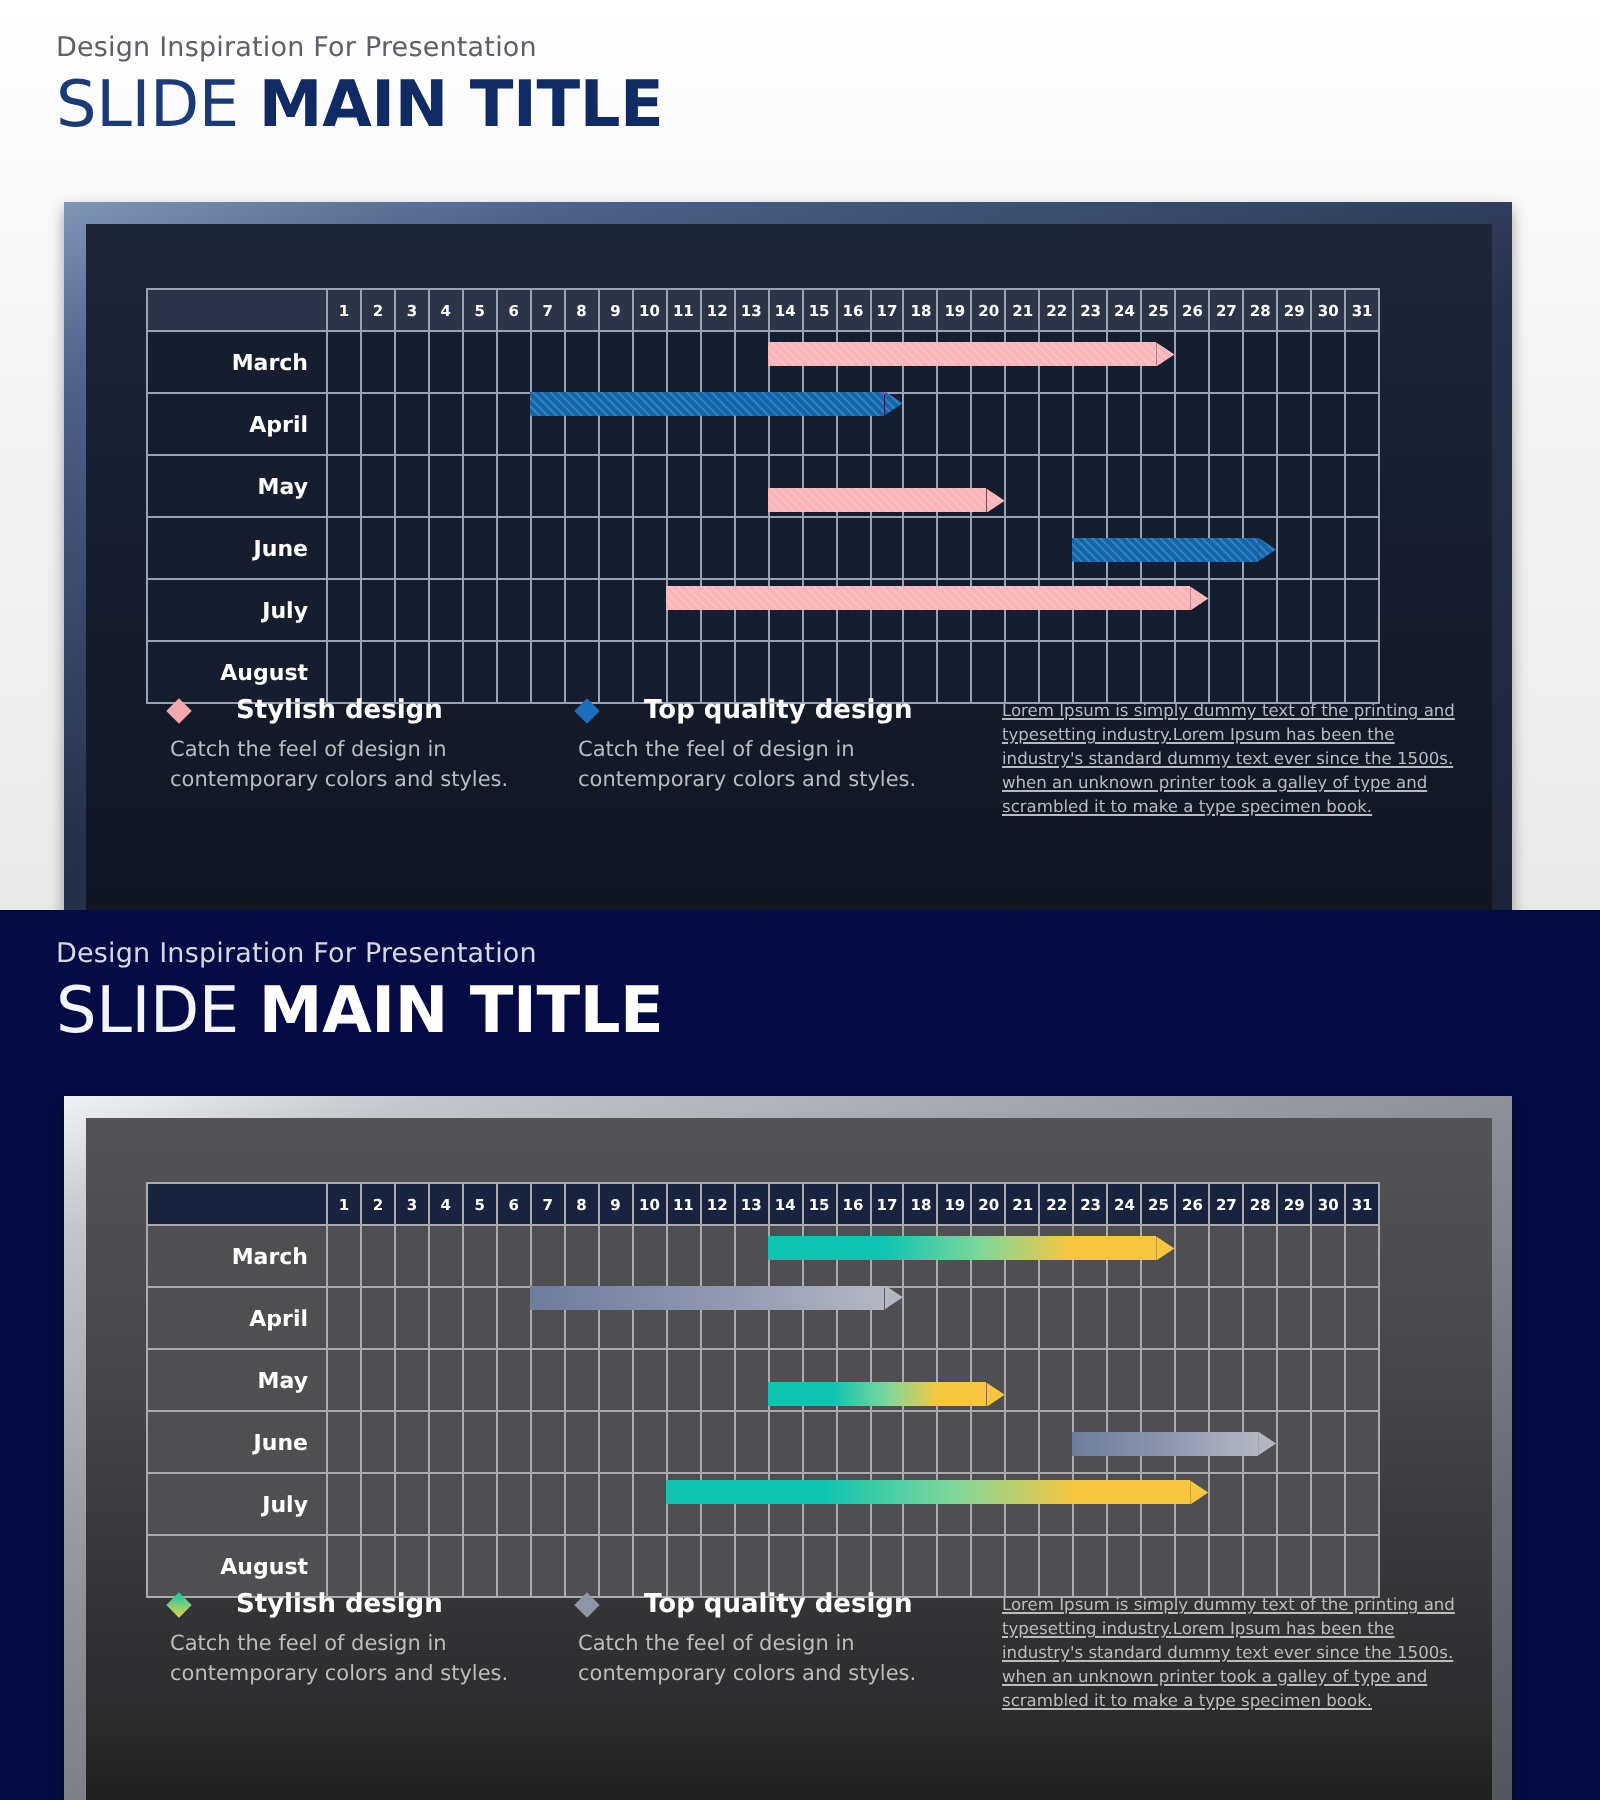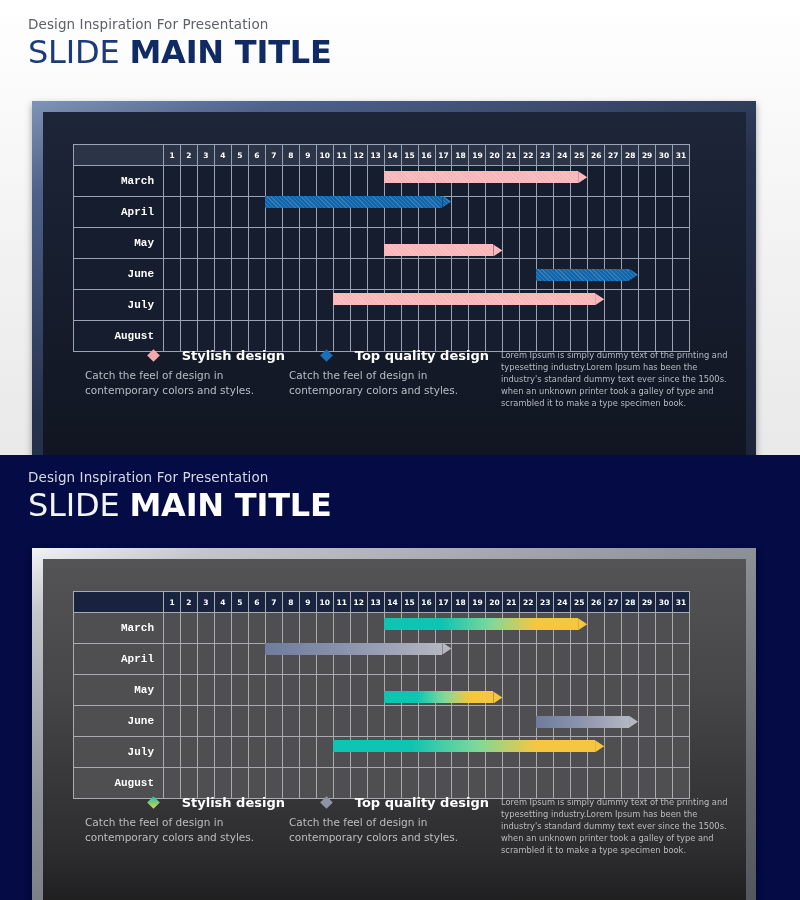--- a/index.html
+++ b/index.html
@@ -89,21 +89,21 @@
   #slide-2 .gantt tbody td { background: #4f4f51; }
   #slide-2 .gantt .row-label { background: #4f4f51; }
 
   .gantt thead th {
     height: 21px;
     font-size: 7.5px; font-weight: 700; color: #ffffff;
     text-align: center; vertical-align: middle;
   }
   .gantt thead th.lbl-col { border-right-width: 1px; }
 
-  .gantt tbody tr { height: 31px; font-family: Liberation Mono, monospace; }
+  .gantt tbody tr { height: 31px; }
   .gantt .row-label {
     text-align: right; padding-right: 9px;
     font-size: 11px; font-weight: 700; color: #ffffff;
     white-space: nowrap;
   }
 
   
   .bars-layer {
     position: absolute; left: 30px; top: 53px;
     width: 616px; height: 147px;
@@ -132,36 +132,35 @@
   .feat {
     position: absolute; top: 0; width: 200px;
   }
   .feat.c1 { left: 12px; }
   .feat.c2 { left: 216px; }
 
   .feat-head {
     display: flex; align-items: center; gap: 24px;
     font-size: 13px; font-weight: 700; color: #ffffff;
     white-space: nowrap;
-    justify-content: flex-end;
   }
   .diamond {
     width: 9px; height: 9px; flex: 0 0 9px;
     transform: rotate(45deg);
     display: inline-block;
   }
   .feat-body {
     margin-top: 5px; font-size: 10.5px; line-height: 1.42;
     color: #b9bcc4;
   }
   #slide-2 .feat-body { color: #bdbdbe; }
 
   .lorem {
     position: absolute; left: 428px; top: 2px; width: 238px;
-    font-size: 8.3px; line-height: 1.44; color: #b7bac2;
+    font-size: 8.3px; line-height: 1.44; color: #b7bac2; text-decoration: underline;
   }
   #slide-2 .lorem { color: #bcbcbd; }
 </style>
 </head>
 <body>
 
 <section class="slide" id="slide-1">
   <div class="head-block">
     <div class="kicker">Design Inspiration For Presentation</div>
     <div class="maintitle"><span class="thin">SLIDE </span><span class="bold">MAIN TITLE</span></div>

